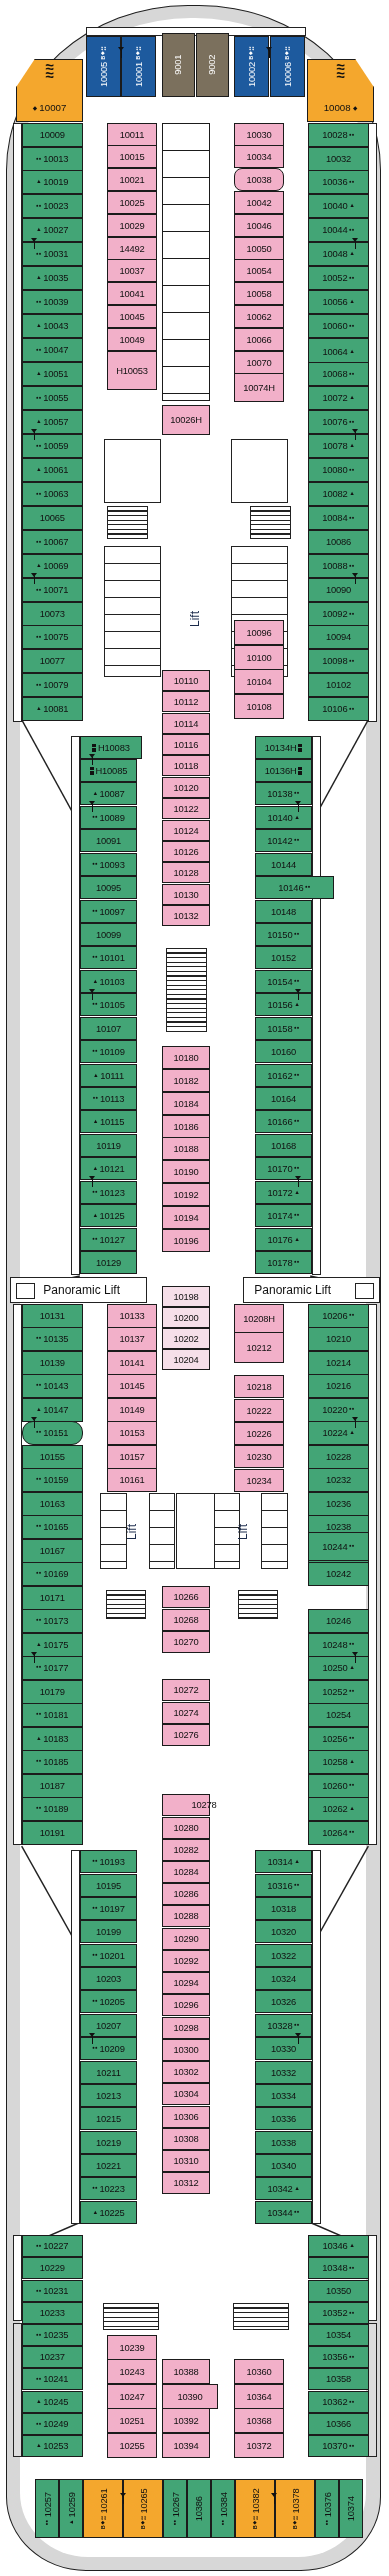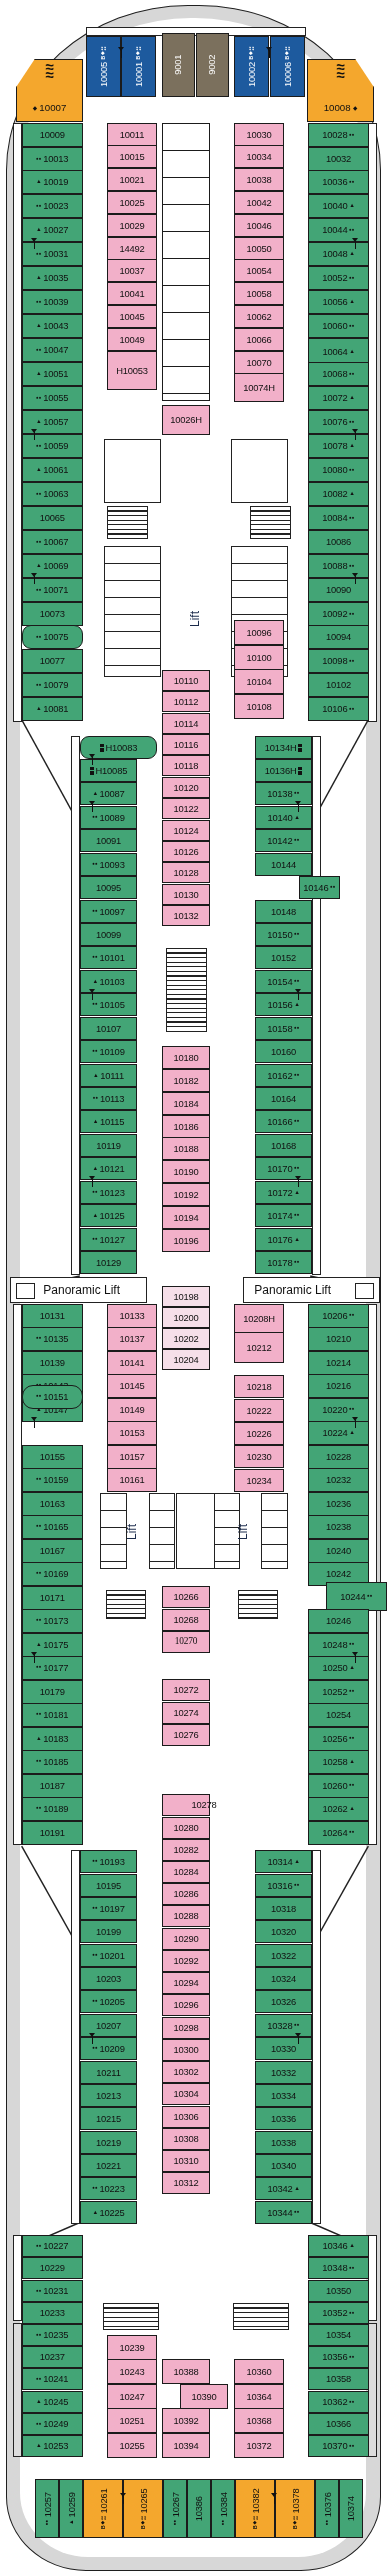--- a/index.html
+++ b/index.html
@@ -194,21 +194,21 @@
       <span class="n">10069</span>
     </div>
     <div class="mart" style="left: 31px; top: 573px;"></div>
     <div class="cell g" style="left: 21.7px; top: 578px; width: 61px; height: 24px;">
       <span class="ic-d">●●</span>
       <span class="n">10071</span>
     </div>
     <div class="cell g" style="left: 21.7px; top: 602px; width: 61px; height: 24px;">
       <span class="n">10073</span>
     </div>
-    <div class="cell g" style="left: 21.7px; top: 625px; width: 61px; height: 24px; border-radius: 9px;">
+    <div class="cell g" style="left: 21.7px; top: 625px; width: 61px; height: 24px;">
       <span class="ic-d">●●</span>
       <span class="n">10075</span>
     </div>
     <div class="cell g" style="left: 21.7px; top: 649px; width: 61px; height: 24px;">
       <span class="n">10077</span>
     </div>
     <div class="cell g" style="left: 21.7px; top: 673px; width: 61px; height: 24px;">
       <span class="ic-d">●●</span>
       <span class="n">10079</span>
     </div>
@@ -251,21 +251,21 @@
     </div>
     <div class="cell p" style="left: 162px; top: 405px; width: 48px; height: 30px;">
       <span class="n">10026H</span>
     </div>
     <div class="cell p" style="left: 234px; top: 123px; width: 50px; height: 23px;">
       <span class="n">10030</span>
     </div>
     <div class="cell p" style="left: 234px; top: 145px; width: 50px; height: 23px;">
       <span class="n">10034</span>
     </div>
-    <div class="cell p" style="left: 234px; top: 168px; width: 50px; height: 23px;">
+    <div class="cell p" style="left: 234px; top: 168px; width: 50px; height: 23px; border-radius: 8px;">
       <span class="n">10038</span>
     </div>
     <div class="cell p" style="left: 234px; top: 191px; width: 50px; height: 23px;">
       <span class="n">10042</span>
     </div>
     <div class="cell p" style="left: 234px; top: 214px; width: 50px; height: 23px;">
       <span class="n">10046</span>
     </div>
     <div class="cell p" style="left: 234px; top: 237px; width: 50px; height: 23px;">
       <span class="n">10050</span>
@@ -427,21 +427,21 @@
     </div>
     <div class="cell p" style="left: 162px; top: 862px; width: 48px; height: 21.4px;">
       <span class="n">10128</span>
     </div>
     <div class="cell p" style="left: 162px; top: 884px; width: 48px; height: 21.4px;">
       <span class="n">10130</span>
     </div>
     <div class="cell p" style="left: 162px; top: 905px; width: 48px; height: 21.4px;">
       <span class="n">10132</span>
     </div>
-    <div class="cell g" style="left: 80px; top: 736px; width: 77px; height: 23.4px; border-radius: 9px;">
+    <div class="cell g" style="left: 80px; top: 736px; width: 62px; height: 23.4px;">
       <span class="ic-s">
         <i></i>
         <i></i>
       </span>
       <span class="n">H10083</span>
     </div>
     <div class="mart" style="left: 89px; top: 754px;"></div>
     <div class="cell g" style="left: 80px; top: 759px; width: 57px; height: 23.4px;">
       <span class="ic-s">
         <i></i>
@@ -553,21 +553,21 @@
       <span class="n">10140</span>
       <span class="ic-t">▲</span>
     </div>
     <div class="cell g" style="left: 255px; top: 829px; width: 57px; height: 23.4px;">
       <span class="n">10142</span>
       <span class="ic-d">●●</span>
     </div>
     <div class="cell g" style="left: 255px; top: 853px; width: 57px; height: 23.4px;">
       <span class="n">10144</span>
     </div>
-    <div class="cell g" style="left: 255px; top: 876px; width: 41px; height: 23.4px; margin-left: 44px;">
+    <div class="cell g" style="left: 255px; top: 876px; width: 79px; height: 23.4px;">
       <span class="n">10146</span>
       <span class="ic-d">●●</span>
     </div>
     <div class="cell g" style="left: 255px; top: 900px; width: 57px; height: 23.4px;">
       <span class="n">10148</span>
     </div>
     <div class="cell g" style="left: 255px; top: 923px; width: 57px; height: 23.4px;">
       <span class="n">10150</span>
       <span class="ic-d">●●</span>
     </div>
@@ -676,21 +676,21 @@
     </div>
     <div class="cell g" style="left: 21.7px; top: 1374px; width: 61px; height: 23.5px;">
       <span class="ic-d">●●</span>
       <span class="n">10143</span>
     </div>
     <div class="cell g" style="left: 21.7px; top: 1398px; width: 61px; height: 23.5px;">
       <span class="ic-t">▲</span>
       <span class="n">10147</span>
     </div>
     <div class="mart" style="left: 31px; top: 1417px;"></div>
-    <div class="cell g" style="left: 21.7px; top: 1385px; width: 61px; height: 23.5px; border-radius: 11px;">
+    <div class="cell g" style="left: 21.7px; top: 1421px; width: 61px; height: 23.5px; border-radius: 11px;">
       <span class="ic-d">●●</span>
       <span class="n">10151</span>
     </div>
     <div class="cell g" style="left: 21.7px; top: 1445px; width: 61px; height: 23.5px;">
       <span class="n">10155</span>
     </div>
     <div class="cell g" style="left: 21.7px; top: 1468px; width: 61px; height: 23.5px;">
       <span class="ic-d">●●</span>
       <span class="n">10159</span>
     </div>
@@ -827,21 +827,21 @@
     </div>
     <div class="cell g" style="left: 308px; top: 1515px; width: 61px; height: 23.5px;">
       <span class="n">10238</span>
     </div>
     <div class="cell g" style="left: 308px; top: 1539px; width: 61px; height: 23.5px;">
       <span class="n">10240</span>
     </div>
     <div class="cell g" style="left: 308px; top: 1562px; width: 61px; height: 23.5px;">
       <span class="n">10242</span>
     </div>
-    <div class="cell g" style="left: 308px; top: 1582px; width: 61px; height: 29px; margin-left: 18px;">
+    <div class="cell g" style="left: 308px; top: 1532px; width: 61px; height: 29px;">
       <span class="n">10244</span>
       <span class="ic-d">●●</span>
     </div>
     <div class="cell g" style="left: 308px; top: 1609px; width: 61px; height: 23.5px;">
       <span class="n">10246</span>
     </div>
     <div class="cell g" style="left: 308px; top: 1633px; width: 61px; height: 23.5px;">
       <span class="n">10248</span>
       <span class="ic-d">●●</span>
     </div>
@@ -876,21 +876,21 @@
     <div class="cell g" style="left: 308px; top: 1821px; width: 61px; height: 23.5px;">
       <span class="n">10264</span>
       <span class="ic-d">●●</span>
     </div>
     <div class="cell p" style="left: 162px; top: 1586px; width: 48px; height: 22.4px;">
       <span class="n">10266</span>
     </div>
     <div class="cell p" style="left: 162px; top: 1609px; width: 48px; height: 22.4px;">
       <span class="n">10268</span>
     </div>
-    <div class="cell p" style="left: 162px; top: 1631px; width: 48px; height: 22.4px; font-family: Liberation Serif, serif;">
+    <div class="cell p" style="left: 162px; top: 1631px; width: 48px; height: 22.4px;">
       <span class="n">10270</span>
     </div>
     <div class="cell p" style="left: 162px; top: 1679px; width: 48px; height: 22.4px;">
       <span class="n">10272</span>
     </div>
     <div class="cell p" style="left: 162px; top: 1702px; width: 48px; height: 22.4px;">
       <span class="n">10274</span>
     </div>
     <div class="cell p" style="left: 162px; top: 1724px; width: 48px; height: 22.4px;">
       <span class="n">10276</span>
@@ -1143,21 +1143,21 @@
     </div>
     <div class="cell p" style="left: 107px; top: 2408px; width: 50px; height: 24.5px;">
       <span class="n">10251</span>
     </div>
     <div class="cell p" style="left: 107px; top: 2433px; width: 50px; height: 24.5px;">
       <span class="n">10255</span>
     </div>
     <div class="cell p" style="left: 162px; top: 2359px; width: 48px; height: 24.5px;">
       <span class="n">10388</span>
     </div>
-    <div class="cell p" style="left: 180px; top: 2384px; width: 48px; height: 24.5px;">
+    <div class="cell p" style="left: 162px; top: 2384px; width: 56px; height: 24.5px;">
       <span class="n">10390</span>
     </div>
     <div class="cell p" style="left: 162px; top: 2408px; width: 48px; height: 24.5px;">
       <span class="n">10392</span>
     </div>
     <div class="cell p" style="left: 162px; top: 2433px; width: 48px; height: 24.5px;">
       <span class="n">10394</span>
     </div>
     <div class="cell p" style="left: 234px; top: 2359px; width: 50px; height: 24.5px;">
       <span class="n">10360</span>

